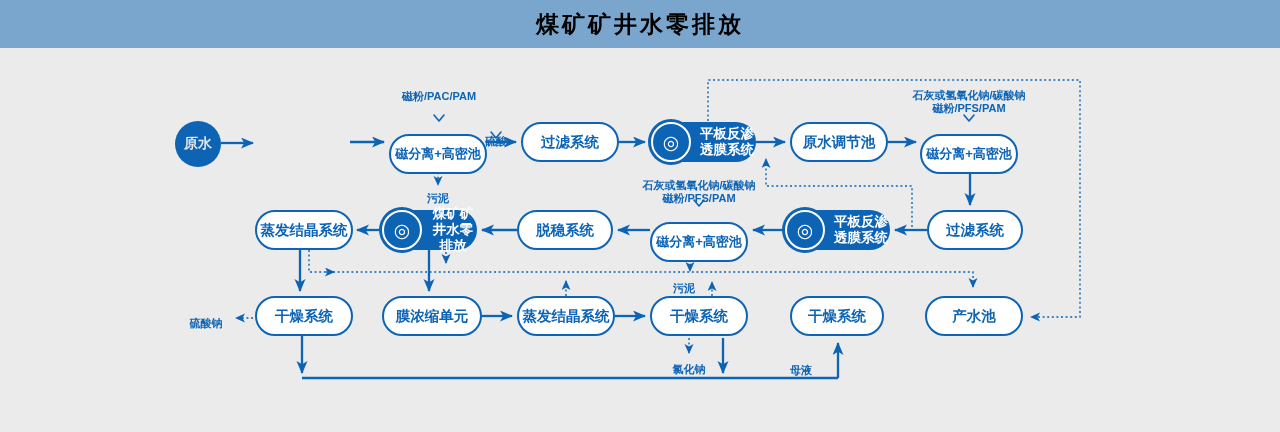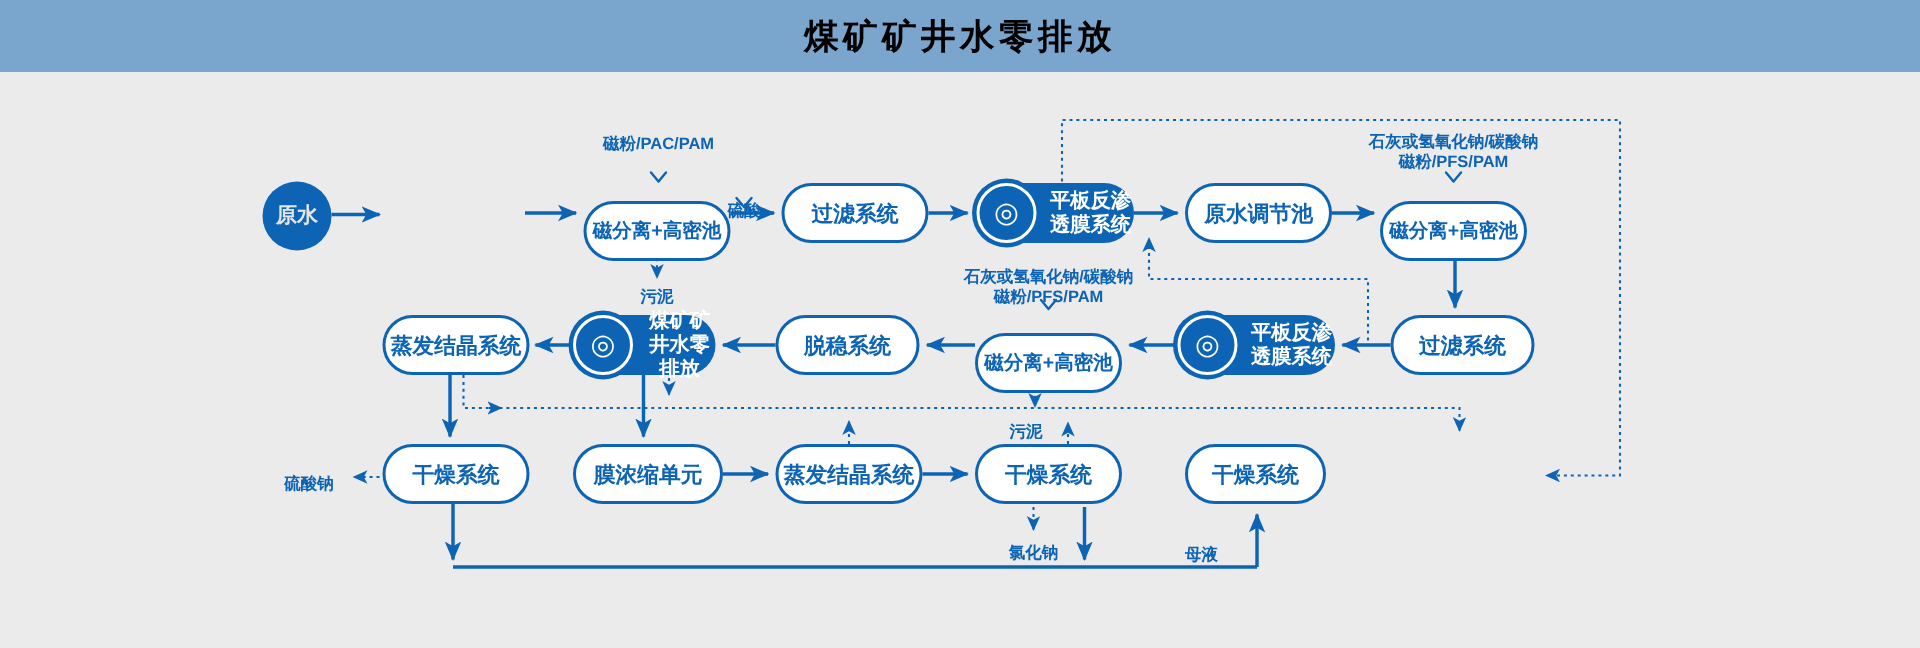--- a/index.html
+++ b/index.html
@@ -152,20 +152,21 @@
     </span>
     <span class="ptext w56">煤矿矿井水零排放</span>
   </div>
   <div class="pill" style="left:255px;top:210px;width:98px;">蒸发结晶系统</div>
 
   <div class="pill" style="left:255px;top:296px;width:98px;">干燥系统</div>
   <div class="pill" style="left:382px;top:296px;width:100px;">膜浓缩单元</div>
   <div class="pill" style="left:517px;top:296px;width:98px;">蒸发结晶系统</div>
   <div class="pill" style="left:650px;top:296px;width:98px;">干燥系统</div>
   <div class="pill" style="left:790px;top:296px;width:94px;">干燥系统</div>
+  <div class="pill" style="left:925px;top:296px;width:98px;">产水池</div>
 
   <div class="lbl" style="left:439px;top:90px;">磁粉/PAC/PAM</div>
   <div class="lbl" style="left:496px;top:119px;margin-top:16px;">硫酸</div>
   <div class="lbl" style="left:438px;top:192px;">污泥</div>
   <div class="lbl" style="left:969px;top:89px;">
     <span>石灰或氢氧化钠/碳酸钠</span><br>
     <span>磁粉/PFS/PAM</span>
   </div>
   <div class="lbl" style="left:699px;top:179px;">
     <span>石灰或氢氧化钠/碳酸钠</span><br>

